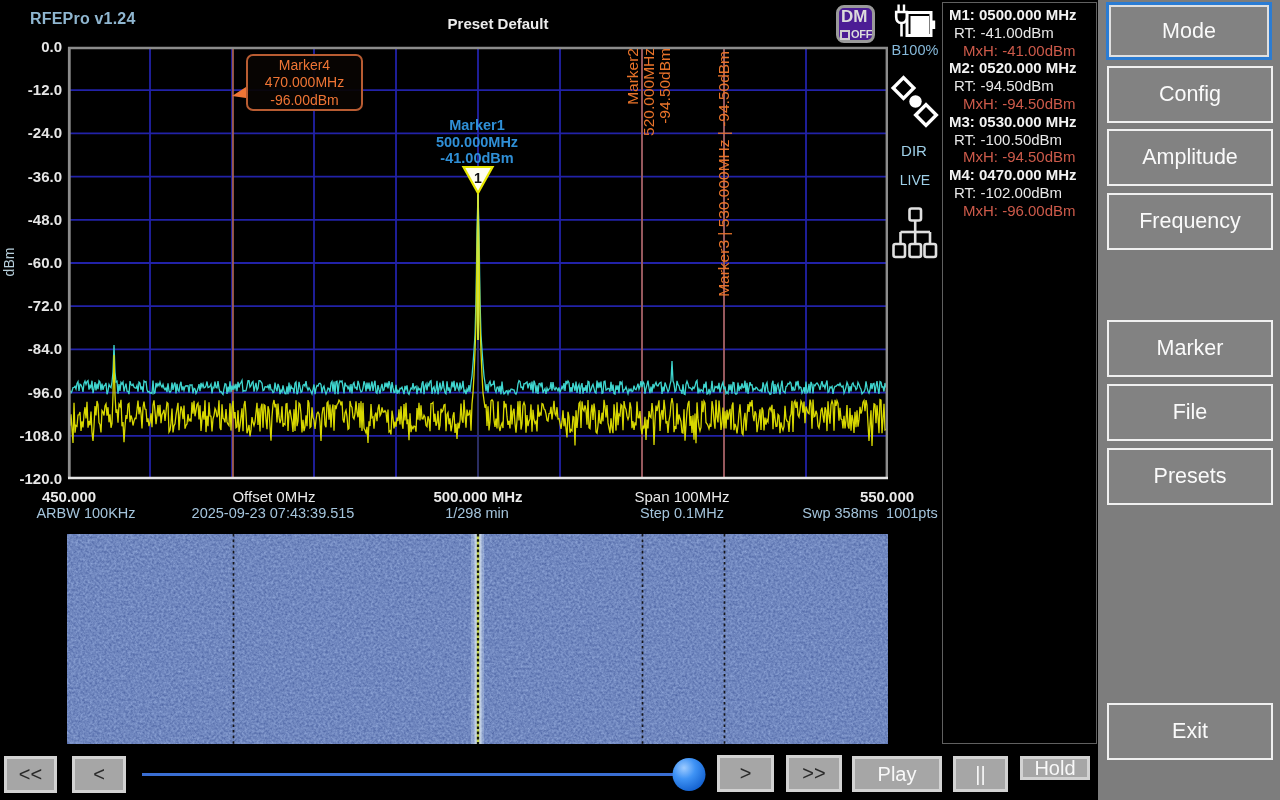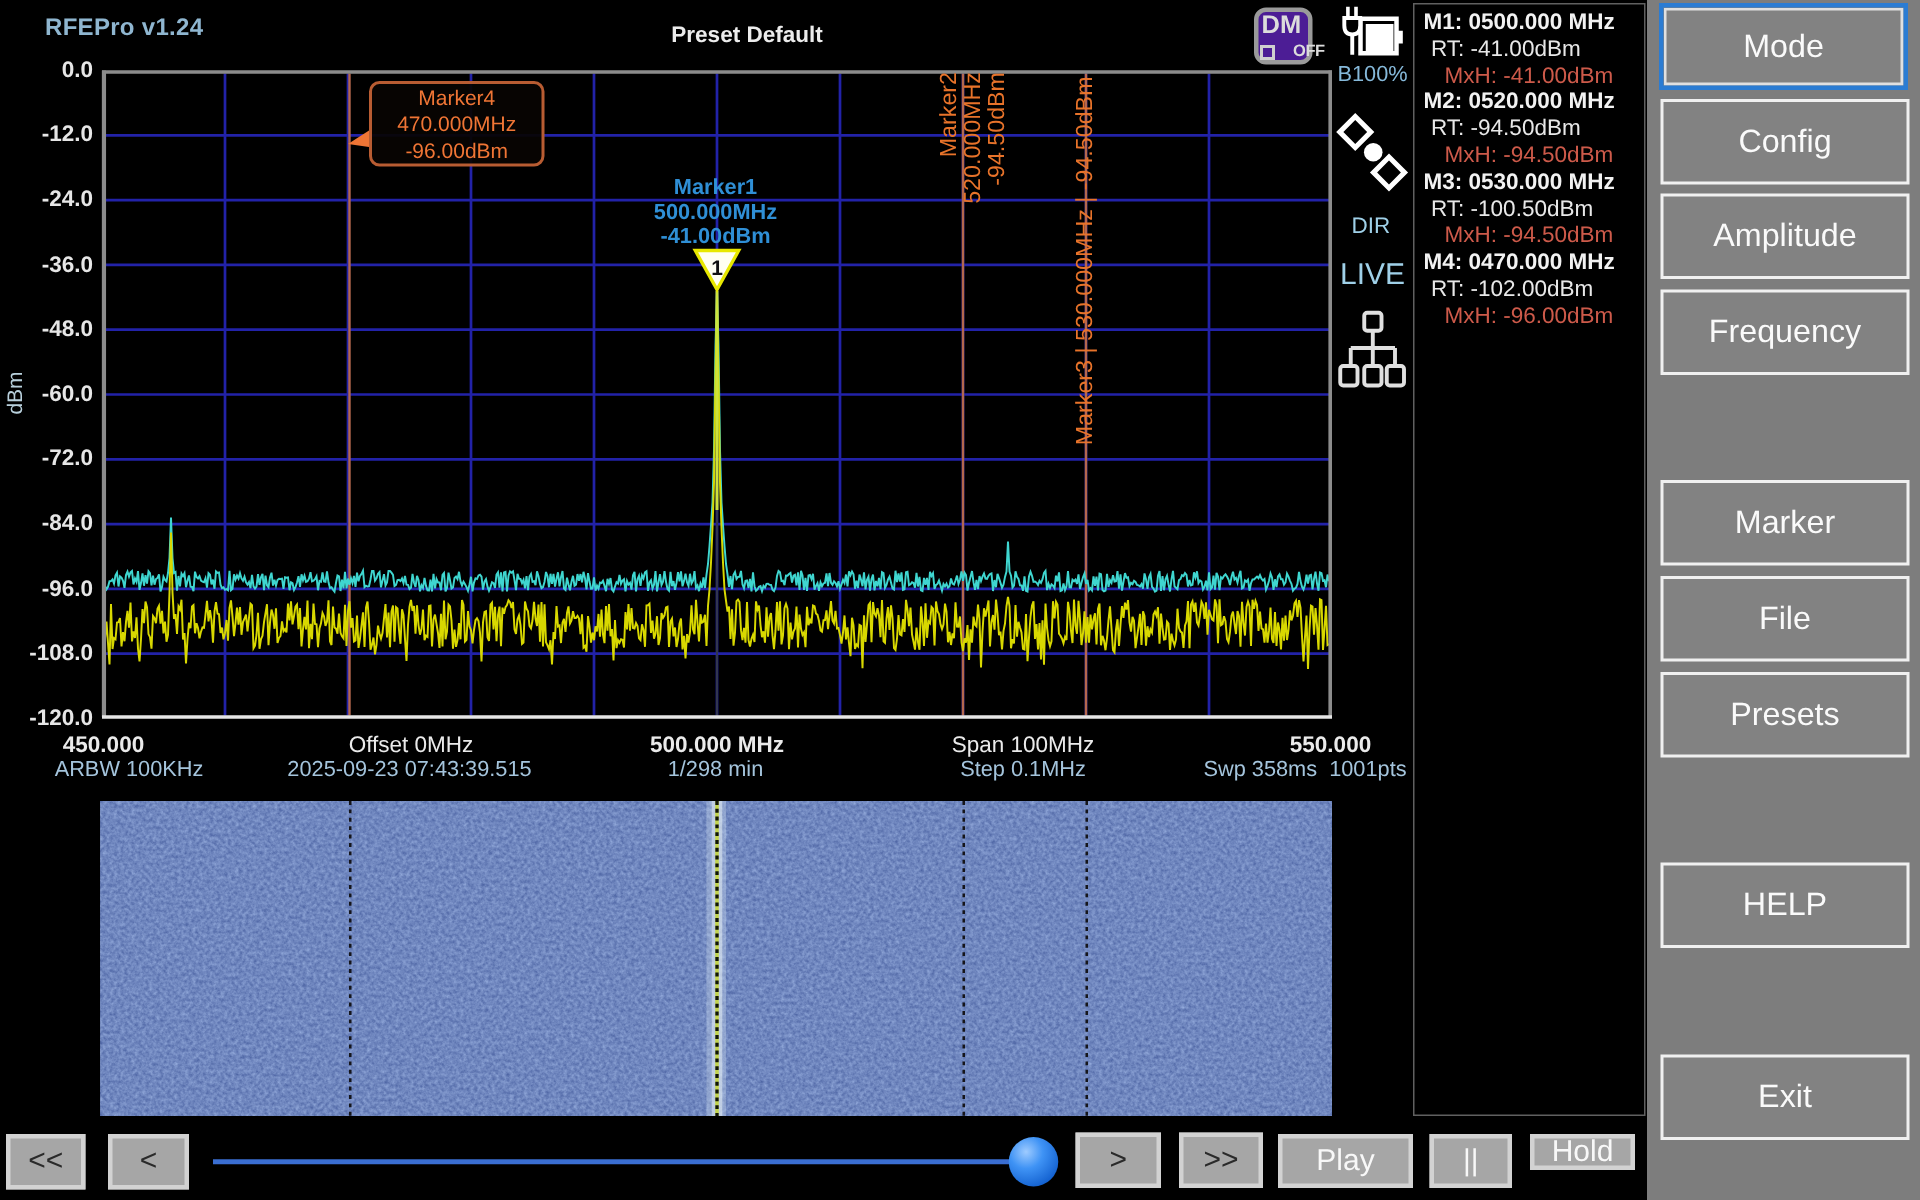--- a/index.html
+++ b/index.html
@@ -155,26 +155,26 @@
 520.000MHz
 -94.50dBm</div>
 
 <div class="abs" style="left:715px;top:297px;width:246px;text-align:right;transform:rotate(-90deg);transform-origin:top left;
   color:#e8732a;font-size:15.5px;white-space:pre;">Marker3 | 530.000MHz | -94.50dBm</div>
 
 <div class="abs" style="left:836px;top:5px;width:33px;height:32px;border:3px solid #9a9a9a;border-radius:8px;
   background:#4c1d95;color:#dcdcdc;">
   <div style="position:absolute;left:2px;top:-1px;font-size:17px;font-weight:bold;">DM</div>
   <div style="position:absolute;left:1px;top:22px;width:6px;height:6px;border:2px solid #cfcfcf;"></div>
-  <div style="position:absolute;left:12px;top:20px;font-size:11px;font-weight:bold;letter-spacing:-0.3px;padding-left:11px;">OFF</div>
+  <div style="position:absolute;left:12px;top:20px;font-size:11px;font-weight:bold;letter-spacing:-0.3px;">OFF</div>
 </div>
 
 <div class="abs" style="left:915px;top:42px;transform:translateX(-50%);font-size:14.5px;color:#86b9da;">B100%</div>
 <div class="abs" style="left:914px;top:142px;transform:translateX(-50%);font-size:15px;color:#9fd0e8;">DIR</div>
-<div class="abs" style="left:915px;top:172px;transform:translateX(-50%);font-size:20px;color:#9fd0e8;">LIVE</div>
+<div class="abs" style="left:915px;top:172px;transform:translateX(-50%);font-size:14px;color:#9fd0e8;">LIVE</div>
 
 <div class="abs" style="left:942px;top:2px;width:155px;height:742px;border:1px solid #606060;background:#000;
   font-size:15px;line-height:17.8px;padding:3px 0 0 6px;box-sizing:border-box;">
 <div class="mh">M1: 0500.000 MHz</div>
     <div class="mv">RT: -41.00dBm</div>
     <div class="mx">MxH: -41.00dBm</div>
     <div class="mh">M2: 0520.000 MHz</div>
     <div class="mv">RT: -94.50dBm</div>
     <div class="mx">MxH: -94.50dBm</div>
     <div class="mh">M3: 0530.000 MHz</div>
@@ -186,21 +186,20 @@
 </div>
 
 <div class="abs" style="left:1098px;top:0;width:182px;height:800px;background:#7d7d7d;">
 <div class="sbtn mode" style="top:2px">Mode</div>
     <div class="sbtn" style="top:66px">Config</div>
     <div class="sbtn" style="top:129px">Amplitude</div>
     <div class="sbtn" style="top:193px">Frequency</div>
     <div class="sbtn" style="top:320px">Marker</div>
     <div class="sbtn" style="top:384px">File</div>
     <div class="sbtn" style="top:448px">Presets</div>
-    <div class="sbtn" style="top:575px">HELP</div>
     <div class="sbtn" style="top:703px">Exit</div>
 </div>
 
 <div class="bbtn" style="left:4px;top:756px;width:53px;height:37px;">&lt;&lt;</div>
 <div class="bbtn" style="left:72px;top:756px;width:54px;height:37px;">&lt;</div>
 <div class="bbtn" style="left:717px;top:755px;width:57px;height:37px;">&gt;</div>
 <div class="bbtn" style="left:786px;top:755px;width:56px;height:37px;">&gt;&gt;</div>
 <div class="bbtn w" style="left:852px;top:756px;width:90px;height:36px;">Play</div>
 <div class="bbtn w" style="left:953px;top:756px;width:55px;height:36px;">||</div>
 <div class="bbtn w" style="left:1020px;top:756px;width:70px;height:24px;">Hold</div>

